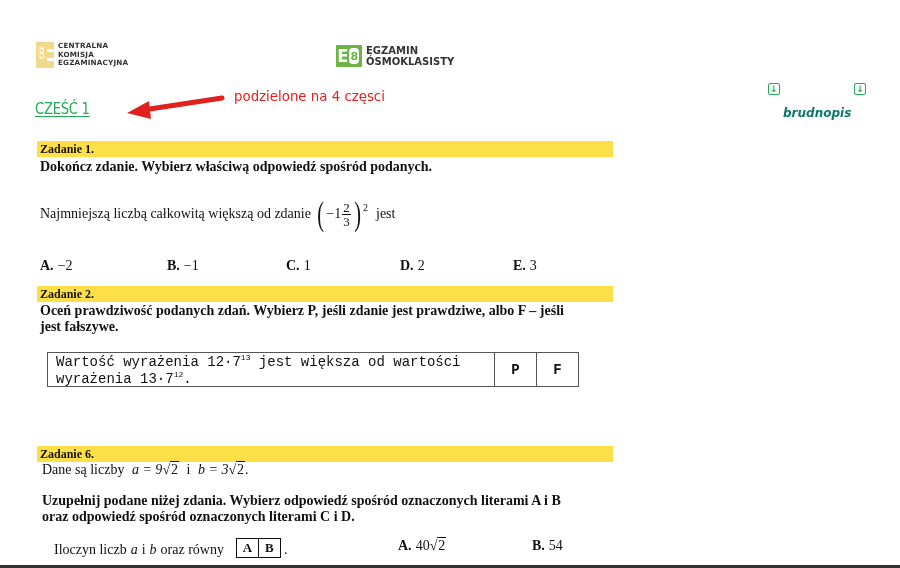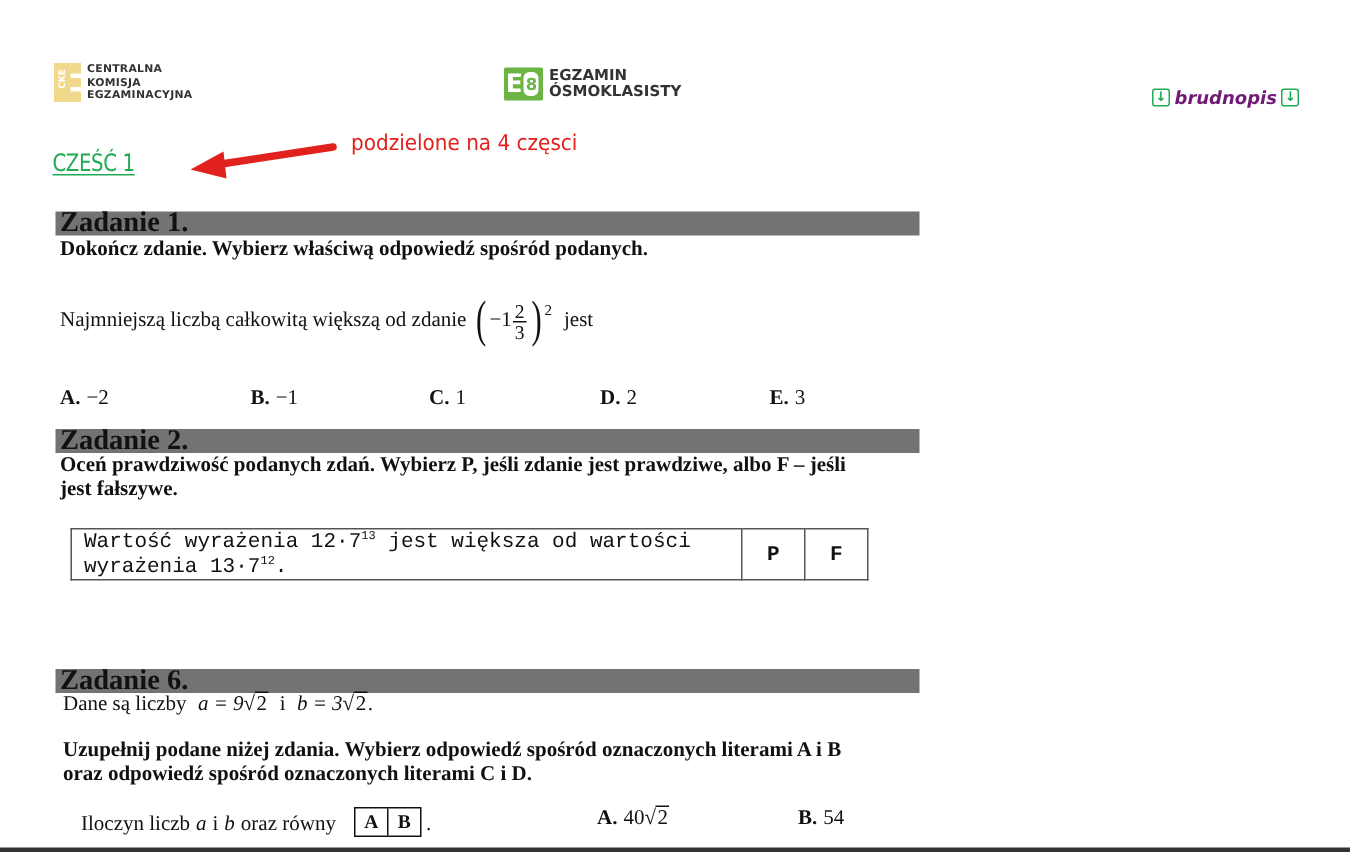--- a/index.html
+++ b/index.html
@@ -43,40 +43,41 @@
     }
 
     
     .brudnopis { left:768px; top:58px; display:flex; align-items:center; gap:3px; }
     .dl-box {
       width:10px; height:10px; border:1px solid #22aa55; border-radius:2px;
       color:#22aa55; font-size:9px; line-height:10px; text-align:center;
       font-family:"DejaVu Sans", sans-serif; font-weight:bold;
     }
     .brud-label {
-      color:#701a75; font-family:"DejaVu Sans", sans-serif; font-style:italic; font-weight:bold;
+      color:#0f766e; font-family:"DejaVu Sans", sans-serif; font-style:italic; font-weight:bold;
       font-size:12px;
+      margin-top:48px;
     }
 
     
     .part-title {
       left:35px; top:99px; color:#22aa55; font-family:"DejaVu Sans", sans-serif;
       font-size:16px; text-decoration:underline; text-underline-offset:2px; letter-spacing:-0.3px;
       transform:scaleX(0.82); transform-origin:left;
     }
     .annotation-text {
       left:234px; top:88px; color:#e0211d; font-family:"DejaVu Sans", sans-serif; font-size:14.5px;
       transform:scaleX(0.92); transform-origin:left;
     }
     .arrow-svg { left:125px; top:92px; }
 
     
     .task-bar {
-      left:37px; width:576px; height:16px; background:#737373;
-      font-weight:bold; font-size:19px; line-height:16px; padding-left:3px; box-sizing:border-box;
+      left:37px; width:576px; height:16px; background:#fde047;
+      font-weight:bold; font-size:12px; line-height:16px; padding-left:3px; box-sizing:border-box;
     }
     .bold-instr { font-weight:bold; font-size:14px; line-height:16px; }
     .txt { font-size:14px; line-height:16px; }
 
     .frac {
       display:inline-flex; flex-direction:column; align-items:center; vertical-align:middle;
       font-size:13px; line-height:13px; margin:0 1px;
     }
     .frac .num { border-bottom:1px solid #111; padding:0 1px; }
     .paren { font-size:34px; font-weight:normal; vertical-align:middle; line-height:30px; transform:scaleX(0.6); display:inline-block; }

